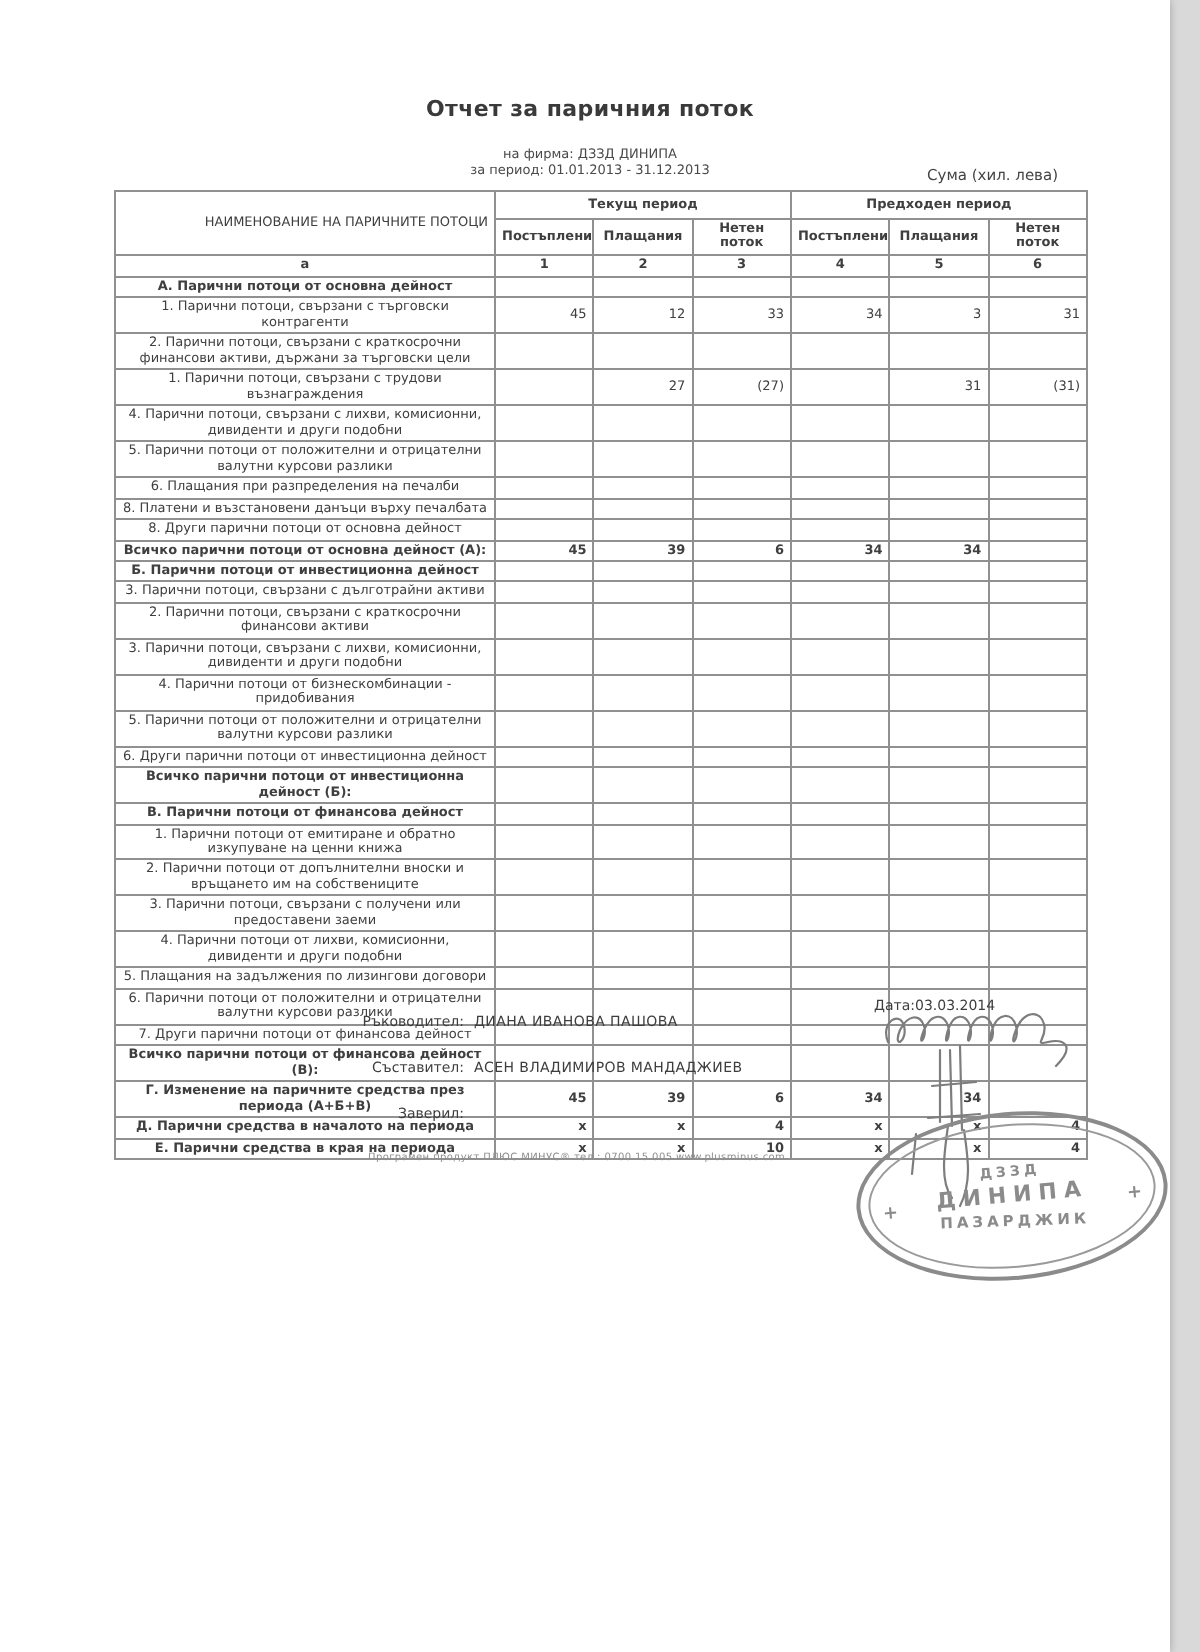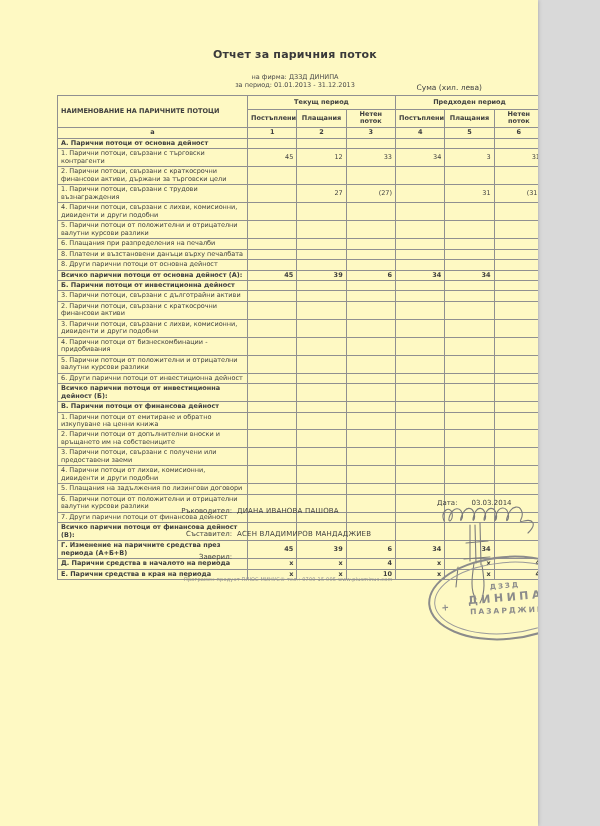--- a/index.html
+++ b/index.html
@@ -1,17 +1,17 @@
 <!DOCTYPE html>
 <html><head>
 <meta charset="utf-8">
 <style>
   html,body { margin:0; padding:0; background:#d9d9d9; }
   .page {
-    position:relative; width:538px; height:826px; background:#fef9c3;
+    position:relative; width:585px; height:826px; background:#ffffff;
     font-family:"DejaVu Sans","Liberation Sans",sans-serif; color:#3f3f3f;
     overflow:hidden; box-shadow:0 0 4px rgba(0,0,0,.25);
   }
   
   .doc-header { position:absolute; top:48px; left:175px; width:240px; text-align:center; }
   .doc-title { font-size:11px; font-weight:bold; color:#3a3a3a; letter-spacing:.2px; }
   .doc-sub { font-size:6.5px; color:#4a4a4a; margin-top:12px; line-height:1.25; }
   .currency-note { position:absolute; top:83px; right:56px; font-size:7.5px; color:#444; }
 
   
@@ -20,32 +20,32 @@
     border-collapse:collapse; table-layout:fixed;
   }
   table.cf th, table.cf td {
     border:1px solid #909090; padding:1px 3px; vertical-align:middle;
     font-size:6.5px; line-height:1.15; color:#3f3f3f;
     overflow:hidden;
   }
   table.cf col.name { width:190px; }
   th.grp { font-size:6.8px; font-weight:bold; text-align:center; height:11px; }
   th.sub { font-size:6.4px; font-weight:bold; text-align:center; height:13px; }
-  th.nameh { font-size:7px; font-weight:bold; text-align:left; }
+  th.nameh { font-size:7px; font-weight:normal; text-align:right; }
   td.idx { text-align:center; font-weight:bold; height:8px; font-size:6.4px; }
-  td.lbl { text-align:left; }
+  td.lbl { text-align:center; }
   td.num { text-align:right; }
   tr.bold td { font-weight:bold; }
 
   
   .sig-line { position:absolute; left:174px; font-size:7px; color:#3e3e3e; white-space:nowrap; }
   .sig-label { display:inline-block; width:58px; text-align:right; }
   .sig-name { margin-left:5px; letter-spacing:.2px; }
   .date-line { position:absolute; top:499px; left:437px; font-size:7px; color:#3e3e3e; }
-  .date-line .dl { margin-right:14px; }
+  .date-line .dl { }
 
   .signature-svg { position:absolute; top:503px; left:440px; }
   .footer-note { position:absolute; top:576px; left:184px; font-size:5px; color:#8f8f8f; letter-spacing:.2px; }
 
   
   .stamp {
     position:absolute; top:556px; left:428px; width:152px; height:80px;
     border:2px solid #8b8b8b; border-radius:50%;
     transform:rotate(-5deg); color:#8b8b8b;
     display:flex; align-items:center; justify-content:center;

